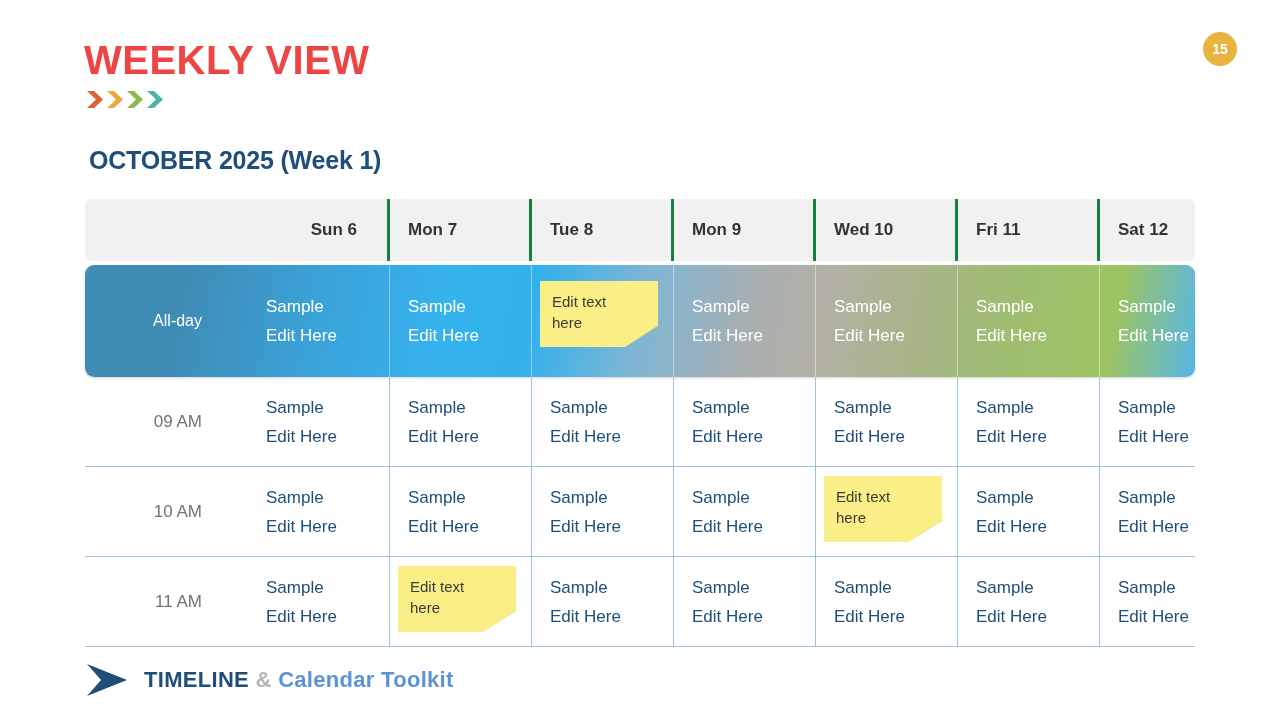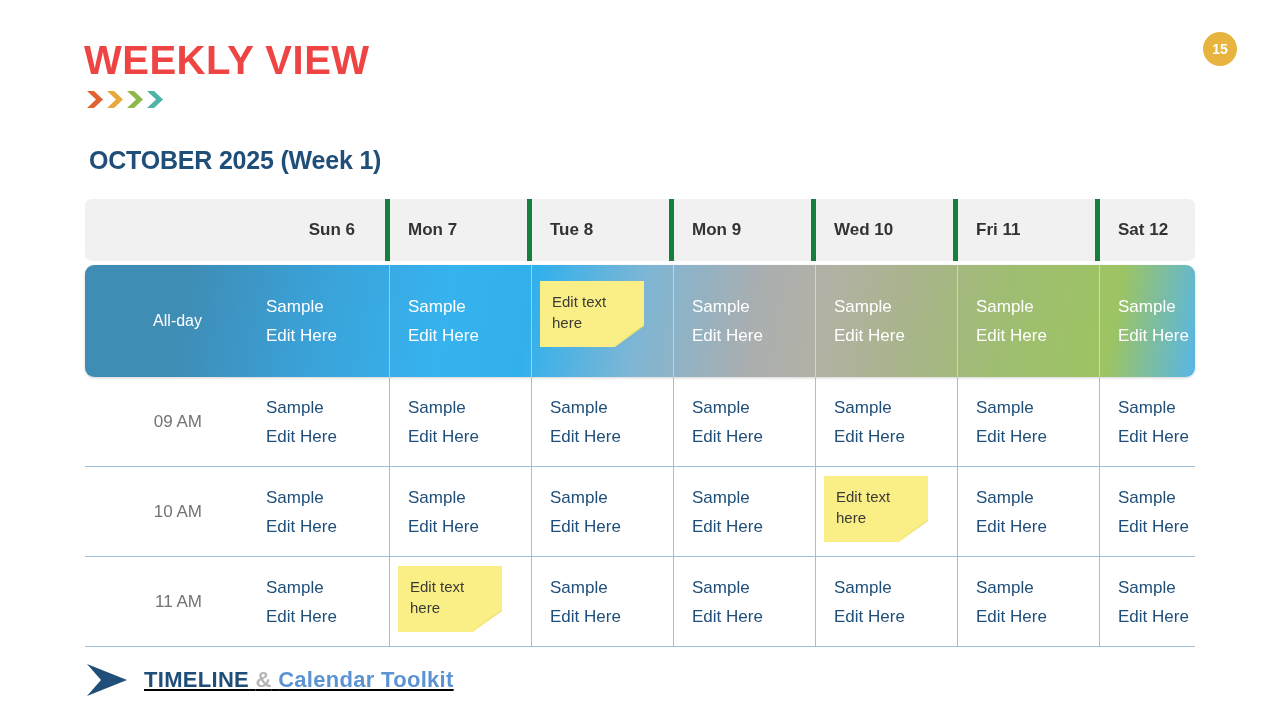--- a/index.html
+++ b/index.html
@@ -42,21 +42,21 @@
 
   
   .head-row {
     height:62px;
     background:#f1f1f1;
     border-radius:7px;
   }
   .head-row .cell {
     display:flex; align-items:center; justify-content:flex-start;
     font-size:17px; font-weight:bold; color:#333333;
-    border-right:5px solid #15803d;
+    border-right:3px solid #15803d;
     padding-left:18px;
   }
   .head-row .cell:last-child { border-right:none; }
   .head-row .cell.timecol { border-right:none; }
   .head-row .cell.daycol-sun { justify-content:flex-end; padding-right:30px; }
 
   
   .allday-row {
     height:112px;
     margin-top:4px;
@@ -107,38 +107,38 @@
   .hour-row .ev { font-size:17px; line-height:29px; color:#1f4e79; }
 
   
   .timecol { width:163px; flex:0 0 163px; }
   .daycol  { width:142px; flex:0 0 142px; }
   .daycol-last { width:121px; flex:0 0 121px; }
 
   
   .sticky {
     position:absolute;
-    width:104px; height:66px;
+    width:118px; height:66px;
     background:#faef86;
     font-size:15px; line-height:21px; color:#3b3b35;
     padding:10px 10px 0 12px;
     filter:drop-shadow(3px 4px 4px rgba(0,0,0,0.30));
     clip-path:polygon(0 0, 100% 0, 100% 68%, 72% 100%, 0 100%);
     z-index:6;
   }
   .sticky .fold {
     position:absolute; right:0; bottom:0;
     width:34px; height:22px;
     background:linear-gradient(225deg,#e7d96a 0%, #f4e87e 55%, #faef86 100%);
     clip-path:polygon(100% 0, 100% 100%, 0 100%);
   }
   .sticky-text { position:relative; z-index:2; }
 
   
-  .footer { position:absolute; left:84px; top:660px; display:flex; align-items:center;text-decoration:underline; }
+  .footer { position:absolute; left:84px; top:660px; display:flex; align-items:center; }
   .footer-arrow { width:46px; height:40px; margin-right:14px; }
   .footer-txt { font-size:22px; font-weight:bold; letter-spacing:0.3px; }
   .f-timeline { color:#1f4e79; }
   .f-amp { color:#b5b5b5; font-weight:bold; }
   .f-toolkit { color:#5b93d3; }
 </style>
 </head>
 <body>
 
 <div id="slide">

